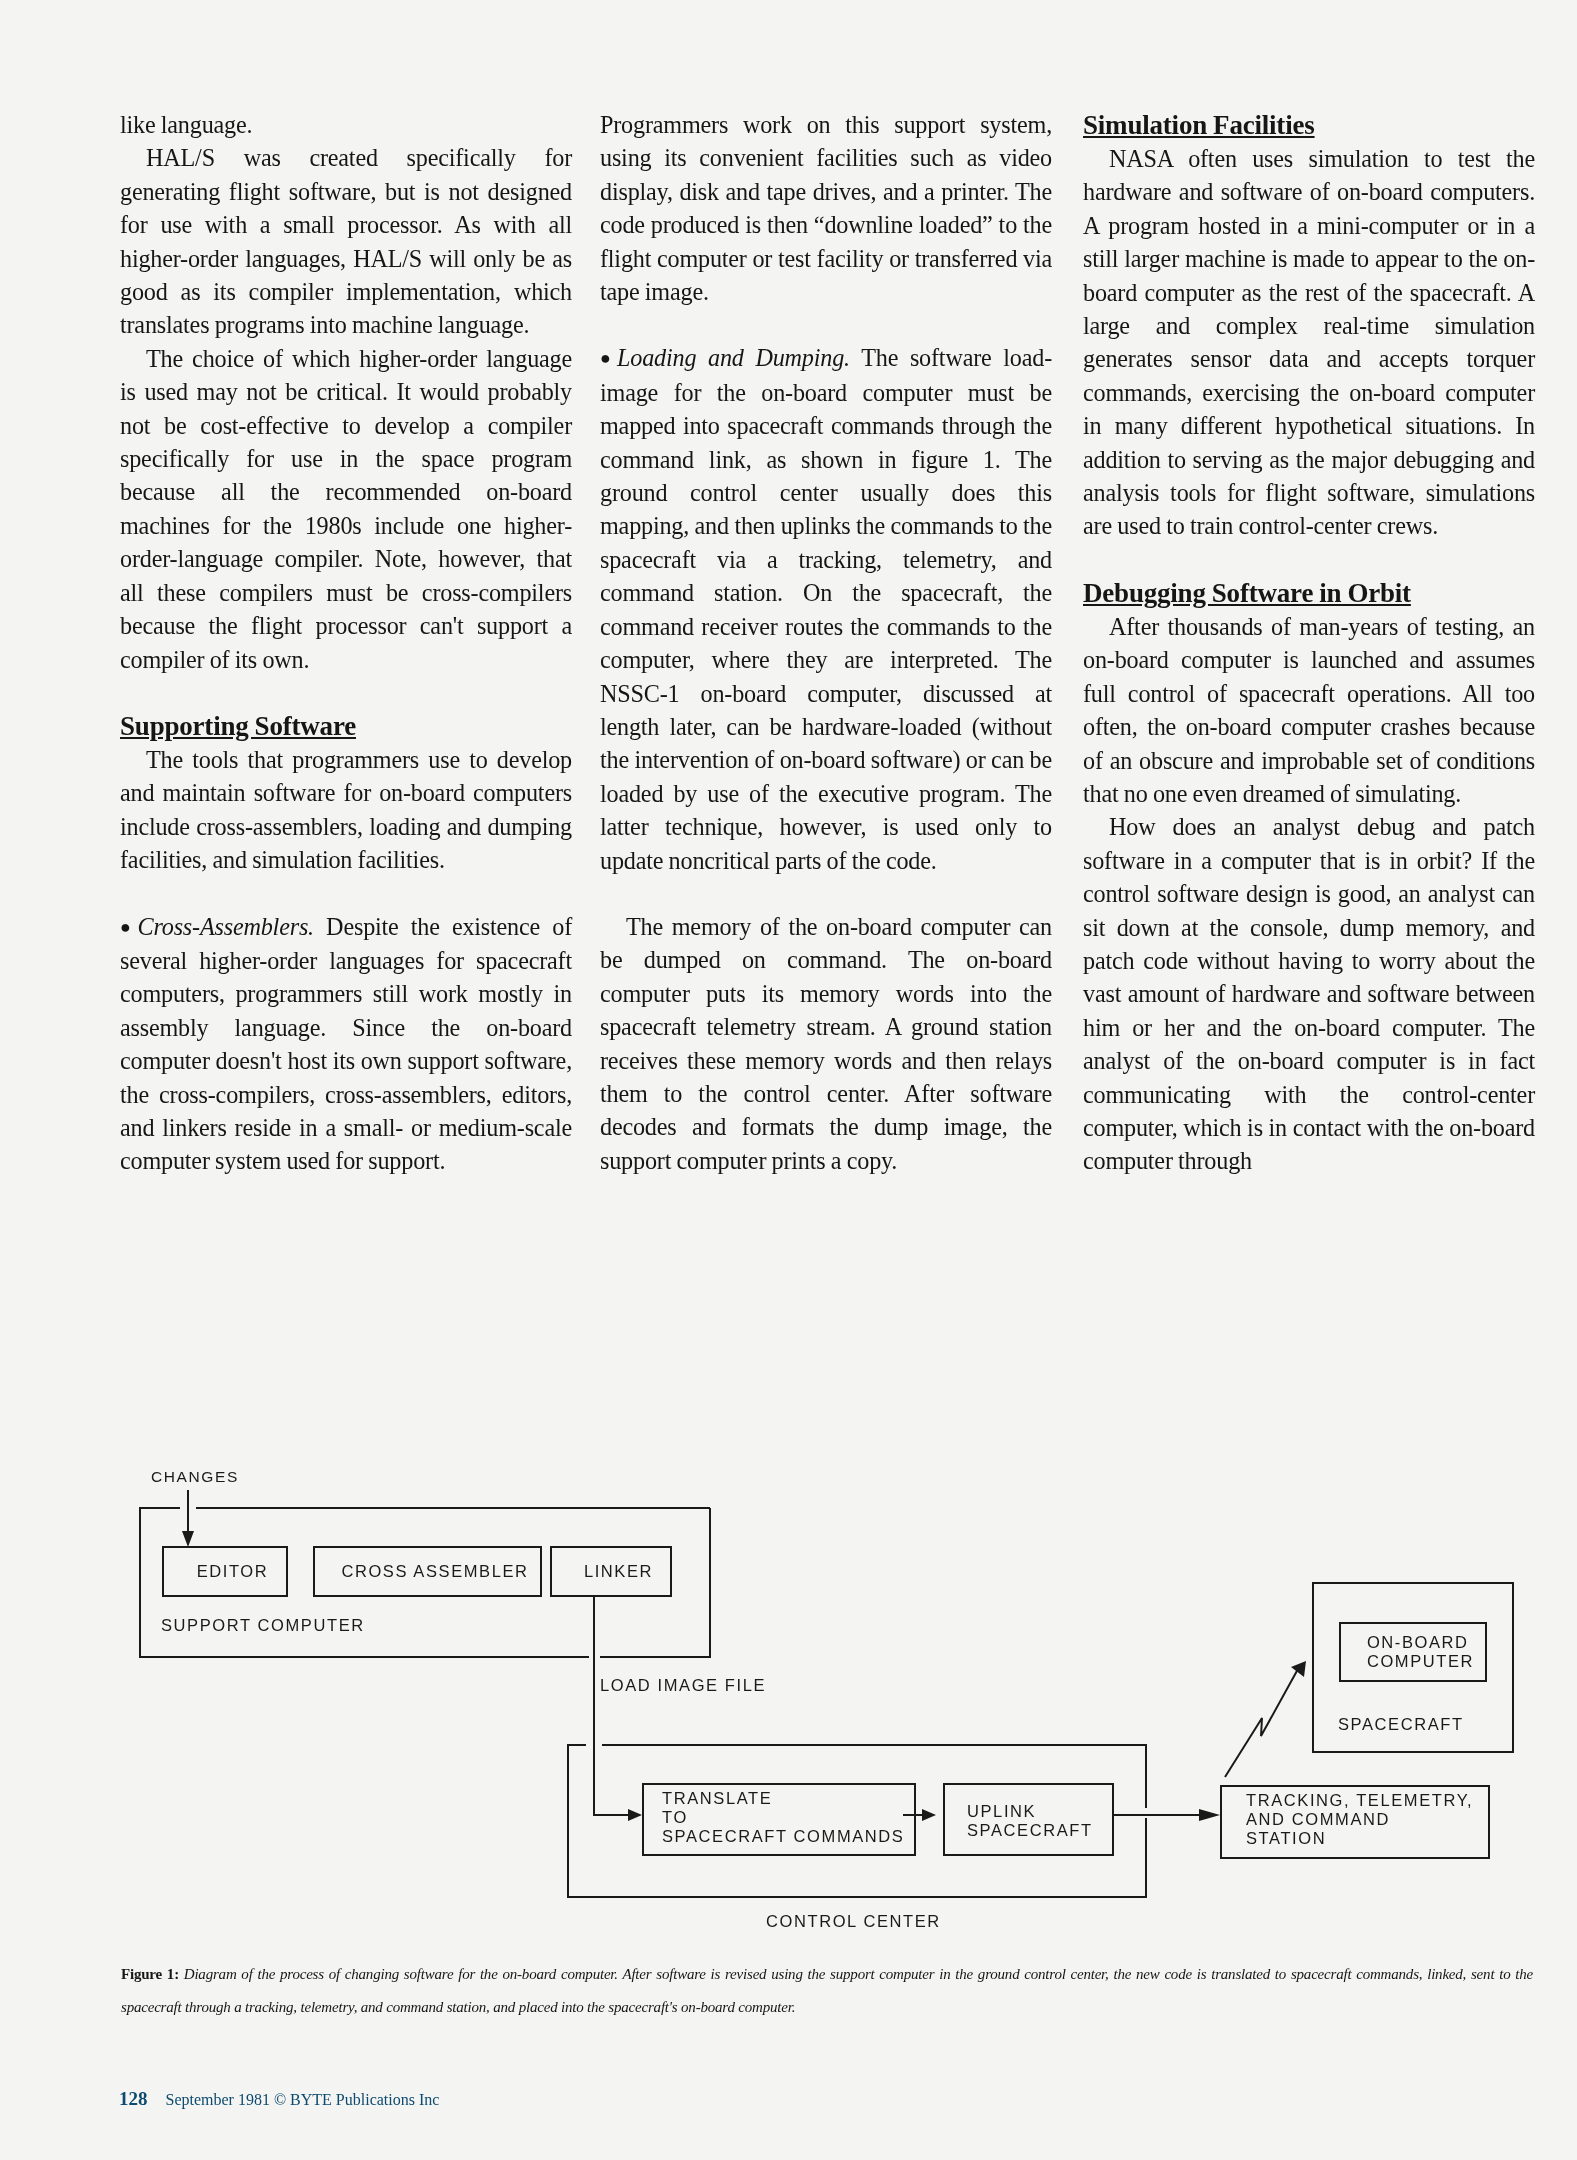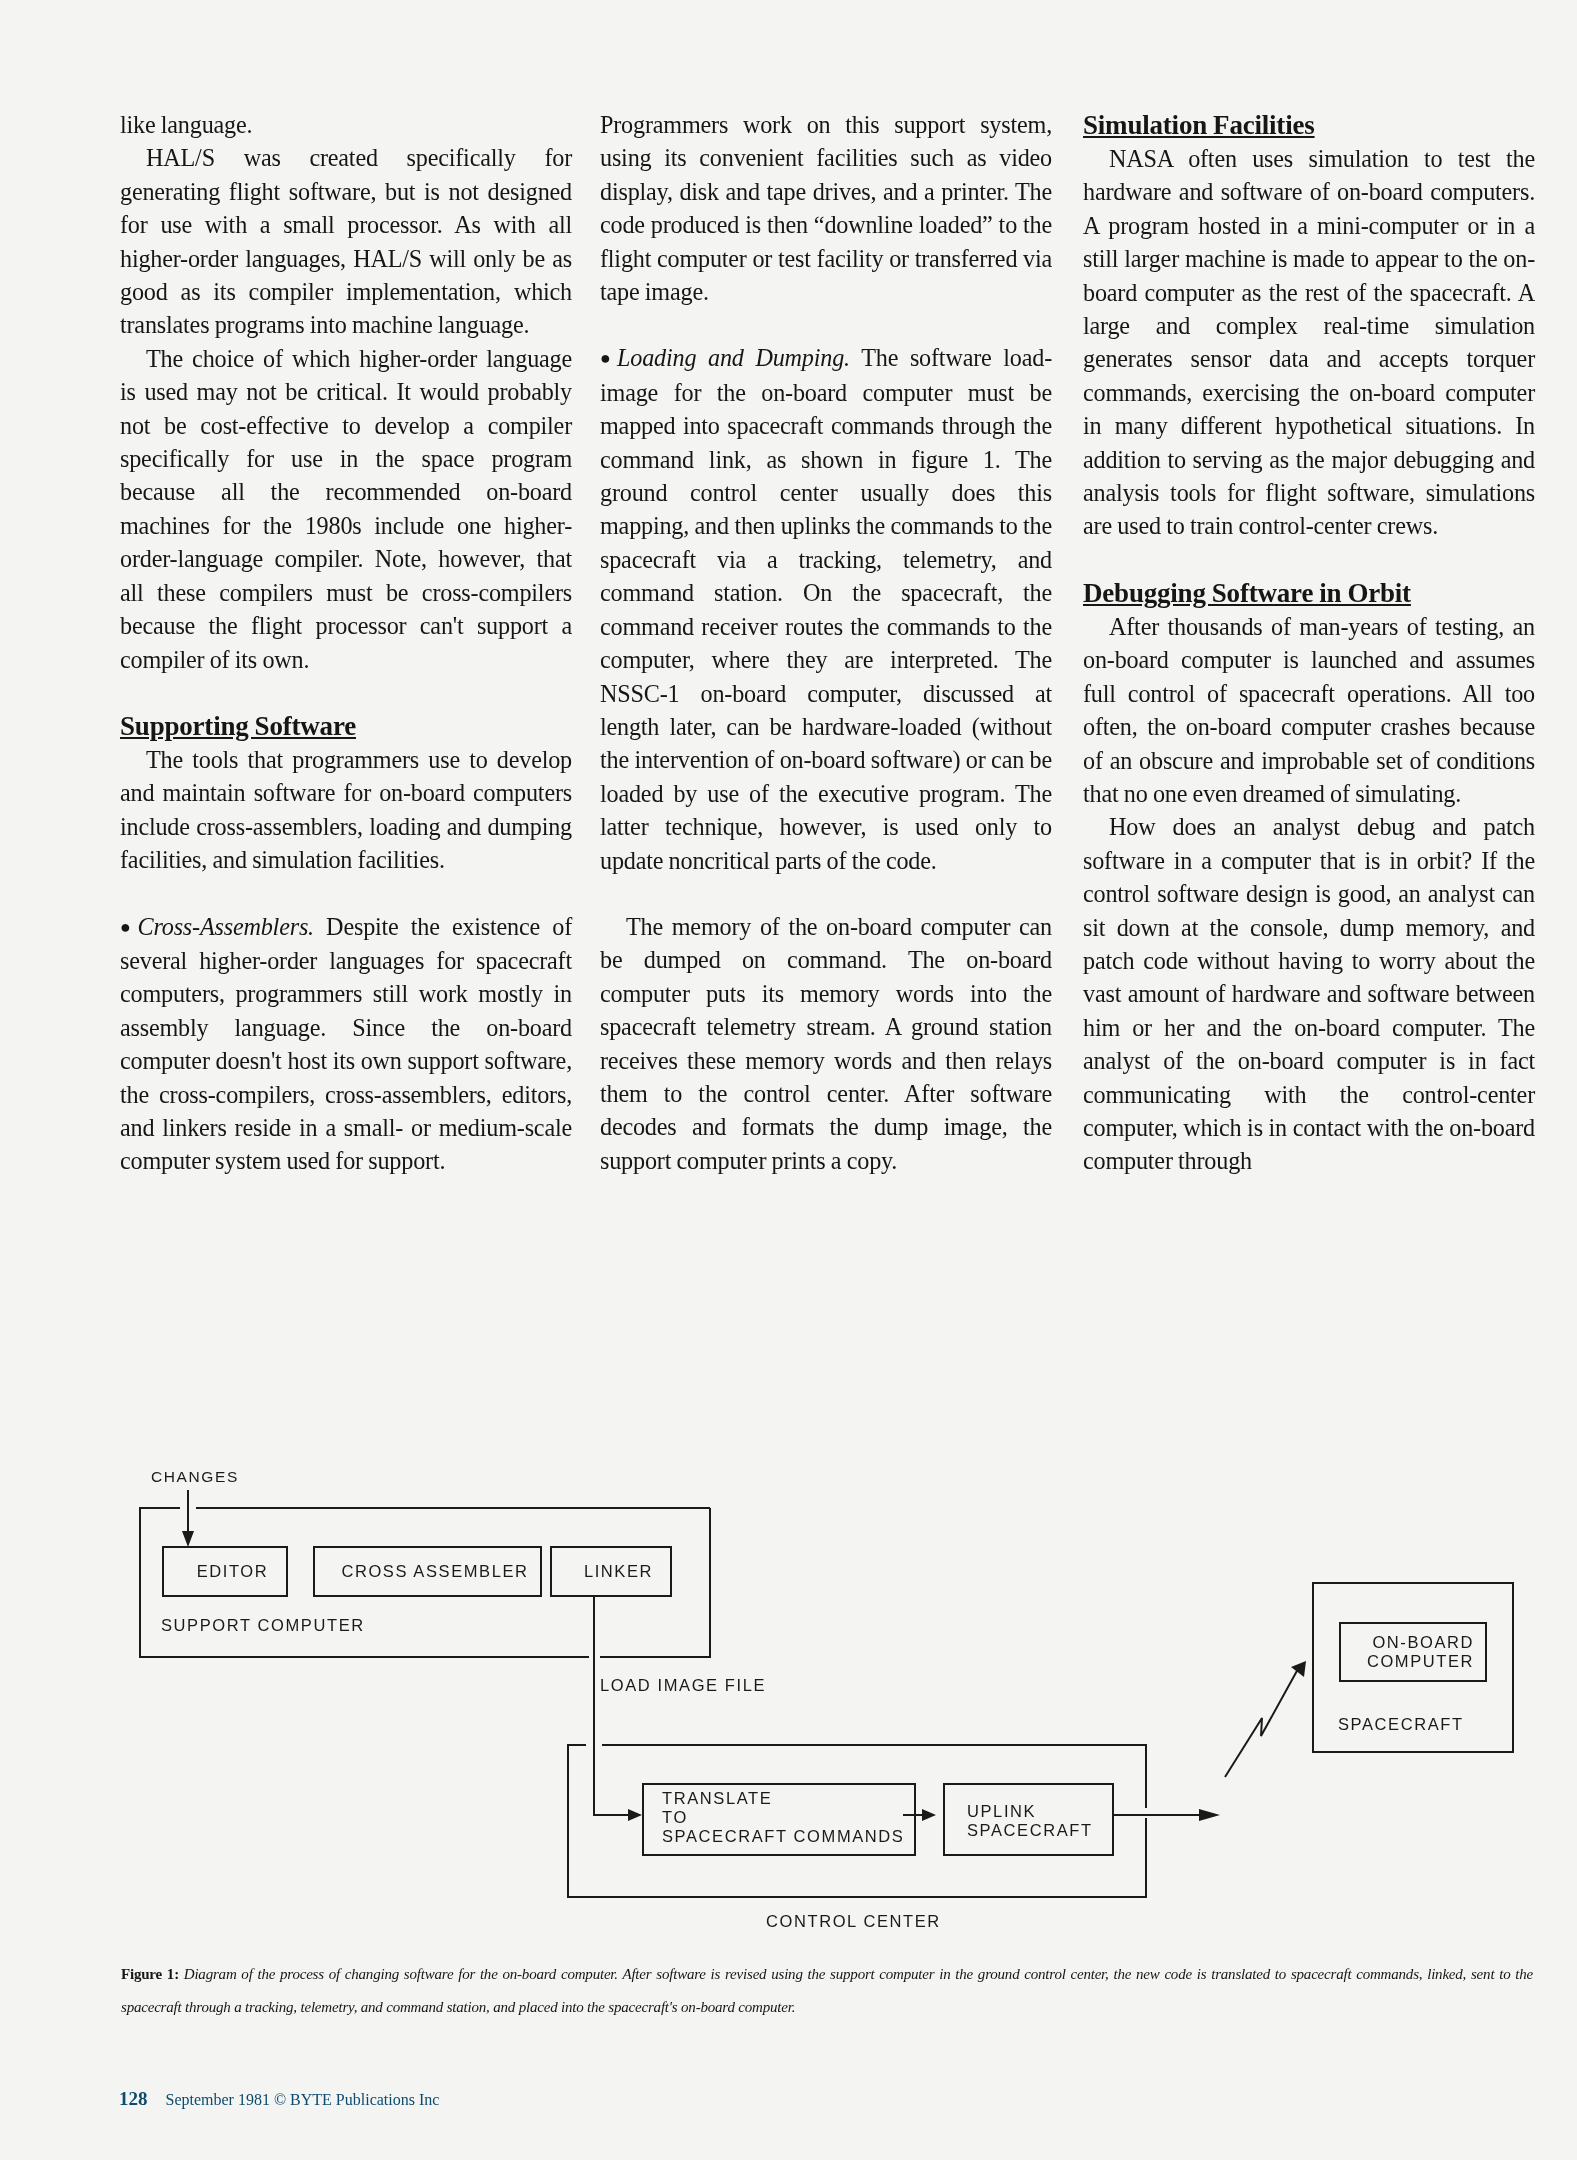--- a/index.html
+++ b/index.html
@@ -52,21 +52,21 @@
     line-height: 19px;
     color: #1a1a1a;
     white-space: pre-line;
   }
   .dbox {
     position: absolute;
     border: 2px solid #1a1a1a;
     box-sizing: border-box;
   }
   .dbox .dlabel { position: static; }
-  .center-box { display: flex; align-items: center; justify-content: center; text-align: right; padding-left: 15px; }
+  .center-box { display: flex; align-items: center; justify-content: center; text-align: left; padding-left: 15px; }
 
   .caption {
     position: absolute;
     left: 121px; top: 1958px;
     width: 1412px;
     font-size: 15px;
     line-height: 33px;
     font-family: "Liberation Serif", "DejaVu Serif", serif;
     text-align: justify;
     letter-spacing: -0.2px;
@@ -158,20 +158,25 @@
     <div class="dlabel">TRANSLATE
 TO
 SPACECRAFT COMMANDS</div>
   </div>
   <div class="dbox" style="left:943px;top:1783px;width:171px;height:73px;padding:17px 0 0 22px;">
     <div class="dlabel">UPLINK
 SPACECRAFT</div>
   </div>
   <div class="dlabel" style="left:766px;top:1912px;">CONTROL CENTER</div>
 
+  <div class="dbox" style="left:1220px;top:1785px;width:270px;height:74px;padding:4px 0 0 24px;">
+    <div class="dlabel">TRACKING, TELEMETRY,
+AND COMMAND
+STATION</div>
+  </div>
 
   <div class="dbox" style="left:1312px;top:1582px;width:202px;height:171px;">
     <div class="dbox center-box" style="left:25px;top:38px;width:148px;height:60px;">
       <div class="dlabel">ON-BOARD
 COMPUTER</div>
     </div>
     <div class="dlabel" style="position:absolute;left:24px;top:131px;">SPACECRAFT</div>
   </div>
 </div>
 

